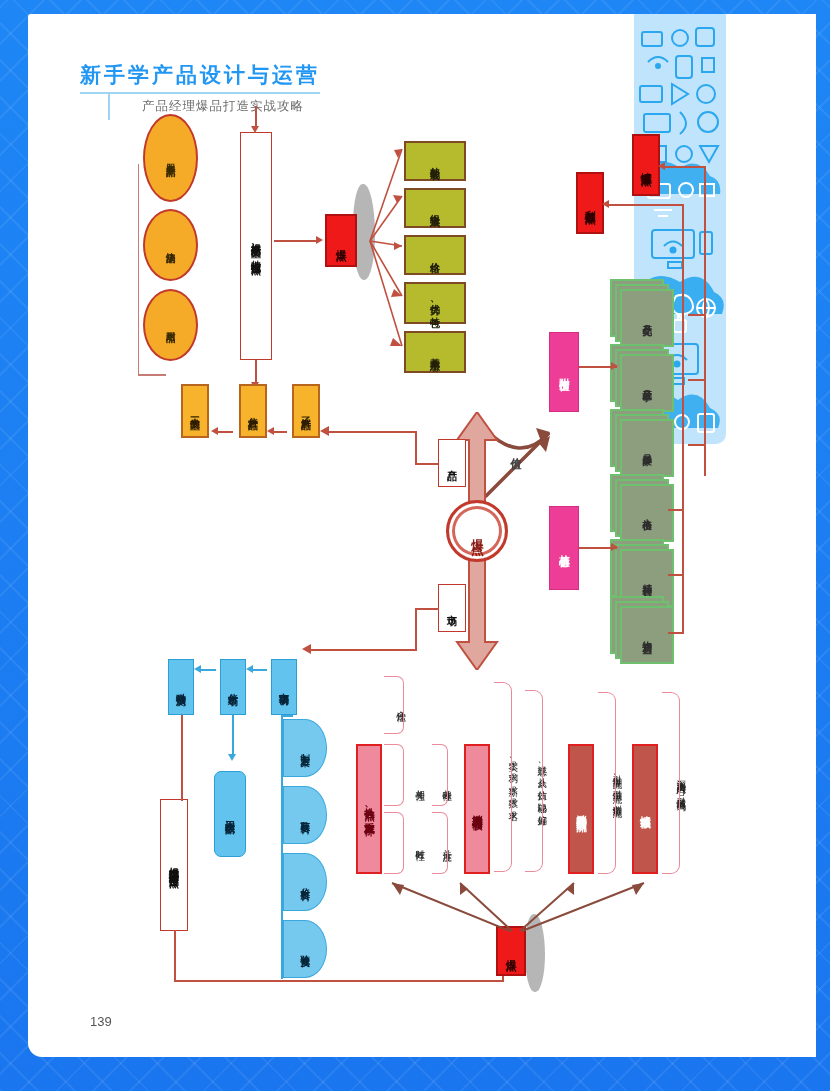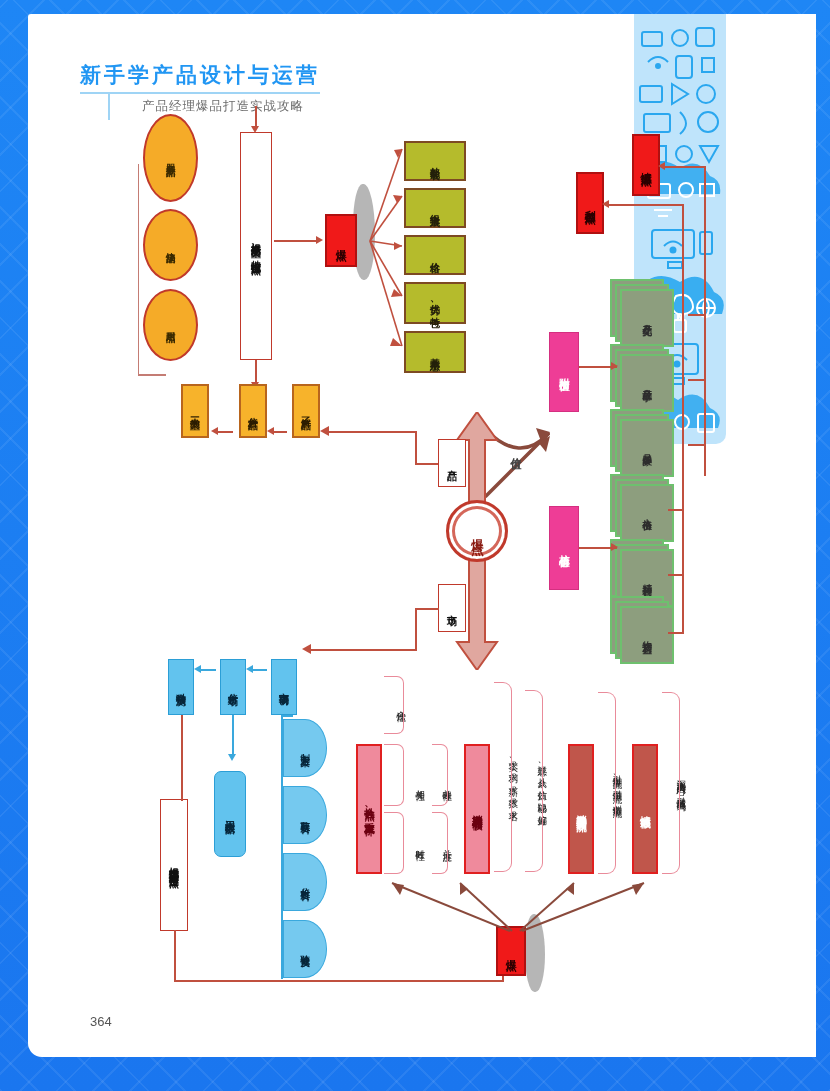--- a/index.html
+++ b/index.html
@@ -211,21 +211,21 @@
           <path d="M0 394 q20 -24 44 -8 q20 -14 32 8 q14 6 8 20 l-90 0 q-8 -12 6 -20z"></path>
         </g>
         <g fill="none" stroke="#ffffff" stroke-width="2">
           <rect x="12" y="402" width="20" height="14" rx="2"></rect>
           <circle cx="48" cy="408" r="7"></circle>
           <rect x="64" y="400" width="16" height="18" rx="2"></rect>
         </g>
       </svg>
     </div>
 
-    <div id="pageno">364</div>
+    <div id="pageno">139</div>
 
     <div class="node oval" style="left:115px;top:100px;width:55px;height:88px;">服务型产品</div>
     <div class="node oval" style="left:115px;top:195px;width:55px;height:72px;">快消品</div>
     <div class="node oval" style="left:115px;top:275px;width:55px;height:72px;">耐用品</div>
 
     <div class="ln v grey" style="left:110px;top:150px;height:210px;width:1.4px;"></div>
     <div class="ln h grey" style="left:110px;top:360px;width:28px;"></div>
 
     <div class="node whitebox" style="left:212px;top:118px;width:32px;height:228px;">根据产品类型、特点挖掘爆点</div>
     <div class="ln v" style="left:227px;top:92px;height:22px;"></div>

